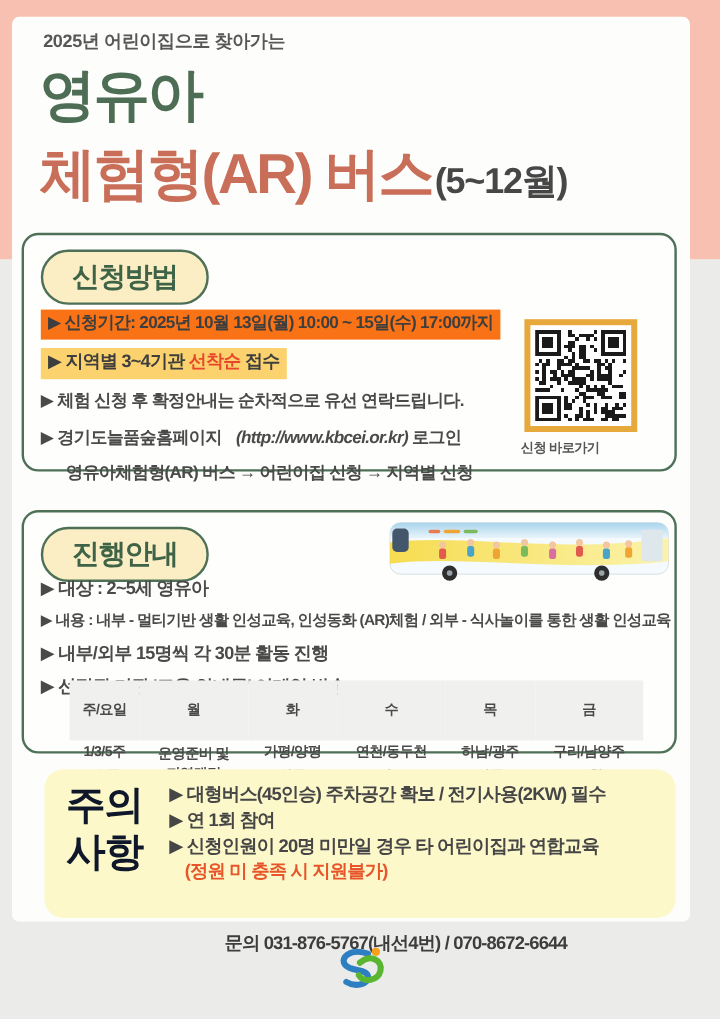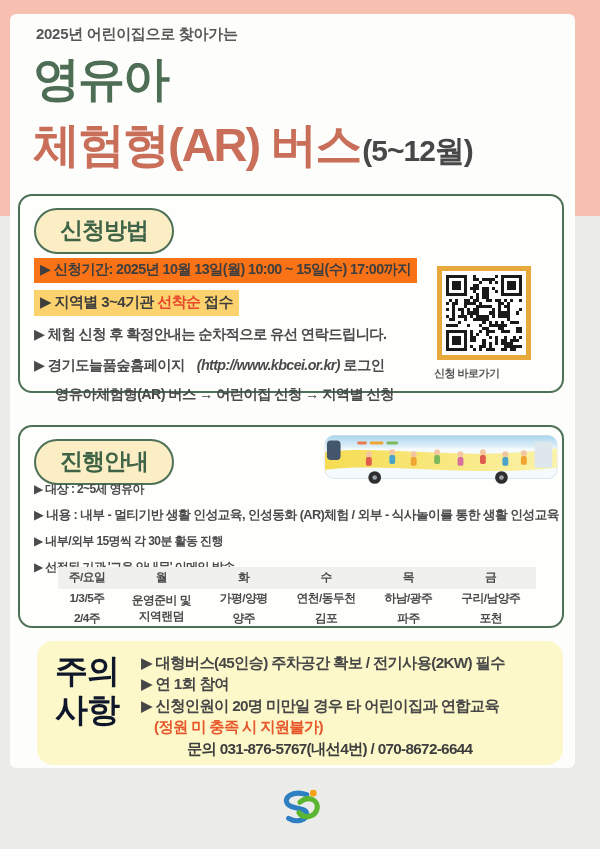--- a/index.html
+++ b/index.html
@@ -31,34 +31,34 @@
   .flow-line{padding-left:21px;margin-top:-3px;}
 
   .qr-wrap{position:absolute;right:28px;top:70px;width:100px;}
   .qr-frame{width:76px;height:76px;margin:0 auto;border:5px solid #e7a93c;background:#fff;padding:4px;}
   .qr-frame svg{display:block;width:76px;height:76px;}
   .qr-caption{margin-top:6px;font-size:11px;font-weight:700;color:#555;letter-spacing:-0.5px;}
 
   
   .bus{position:absolute;right:4px;top:5px;width:234px;height:54px;}
   .pbullets{position:absolute;left:14px;top:54px;width:522px;color:#4a4a4a;font-weight:700;letter-spacing:-0.6px;}
-  .pb{font-size:12px;margin-bottom:9px;white-space:nowrap;}
+  .pb{font-size:15px;margin-bottom:9px;white-space:nowrap;}
   .pb.small{font-size:12.8px;}
   .sched{position:absolute;left:38px;top:140px;width:478px;border-collapse:collapse;
     font-size:11.8px;color:#4a4a4a;text-align:center;letter-spacing:-0.5px;}
-  .sched th{background:#f0f0ee;font-weight:700;padding:3px 2px;}
+  .sched th{background:#f0f0ee;font-weight:700;padding:17px 2px;}
   .sched td{padding:2px 2px;font-weight:600;}
 
   
   .box3{position:absolute;left:37px;top:641px;width:526px;height:124px;background:#fcf8c9;
     border-radius:16px;box-sizing:border-box;display:flex;padding:11px 14px 8px 18px;}
   .caution-label{width:74px;font-size:33px;line-height:1.17;font-weight:900;color:#0f172a;letter-spacing:-1px;}
   .caution-body{margin-left:12px;font-size:15.3px;font-weight:700;color:#464646;line-height:1.4;letter-spacing:-0.7px;white-space:nowrap;}
   .warn{color:#e7562a;padding-left:13px;font-weight:800;}
-  .contact{padding-left:46px;color:#3d3d3d;font-weight:800;}
+  .contact{padding-left:46px;color:#3d3d3d;font-weight:800;margin-top:38px;}
 
   
   .footer{position:absolute;left:0;top:788px;width:600px;display:flex;justify-content:center;align-items:center;gap:7px;}
   .org{font-size:20px;font-weight:800;color:#4a4a4a;letter-spacing:0.5px;}
 </style>
 </head>
 <body>
 
 <div class="pink-band"></div>
 <div class="panel"></div>

